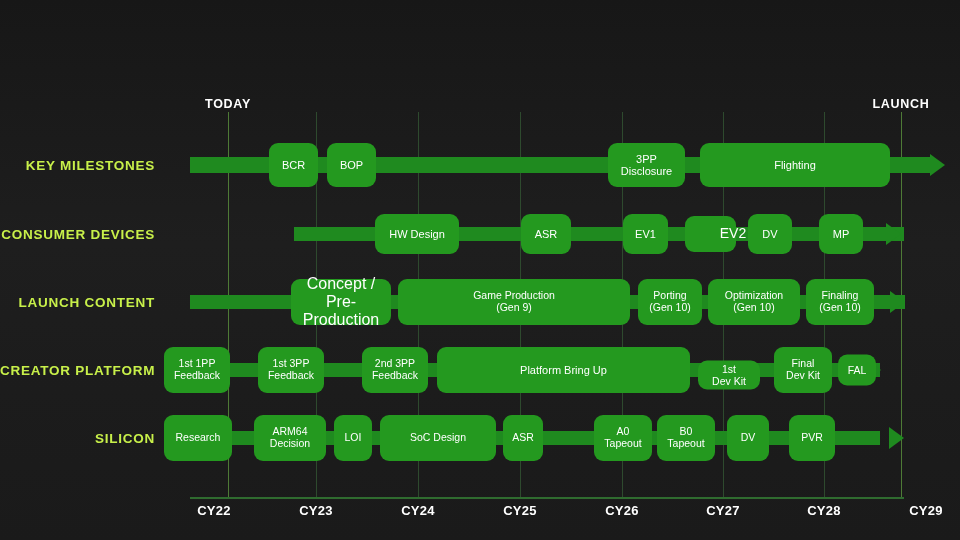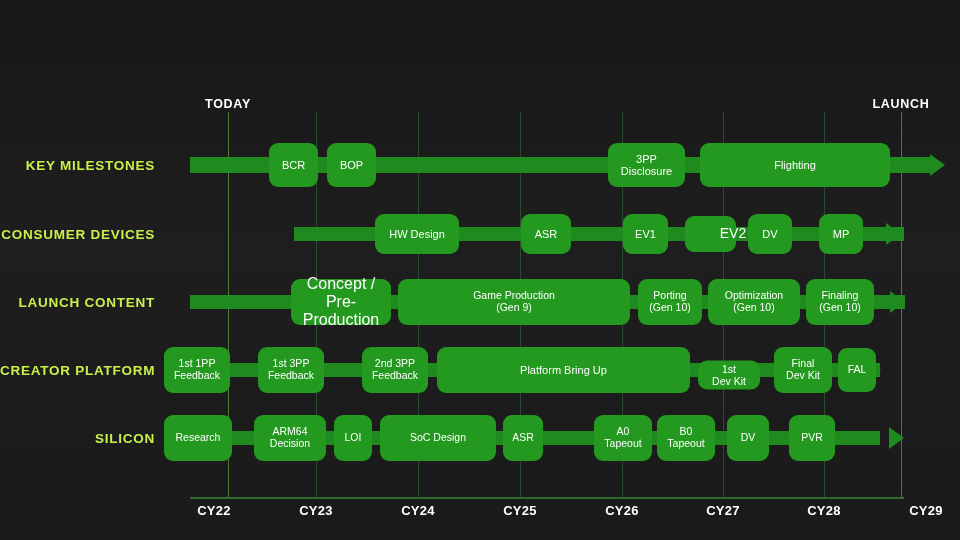--- a/index.html
+++ b/index.html
@@ -196,21 +196,21 @@
             <span>1st</span>
             <span>Dev Kit</span>
           </div>
         </div>
         <div class="pill" style="left: 774px; width: 58px; height: 46px; top: 370px; font-size: 10.5px;">
           <div>
             <span>Final</span>
             <span>Dev Kit</span>
           </div>
         </div>
-        <div class="pill" style="left: 838px; width: 38px; height: 44px; top: 370px; font-size: 10.5px;">
+        <div class="pill" style="left: 838px; width: 38px; height: 31px; top: 370px; font-size: 10.5px;">
           <div>
             <span>FAL</span>
           </div>
         </div>
       </div>
       <div class="lane" style="top: 0px;">
         <div class="lane-label" style="left: 0px; width: 155px; top: 438px;">SILICON</div>
         <div class="bar" style="left: 165px; width: 715px; height: 14px; top: 438px;"></div>
         <div class="arrow" style="left: 889px; top: 438px;"></div>
         <div class="pill" style="left: 164px; width: 68px; height: 46px; top: 438px; font-size: 10.5px;">

